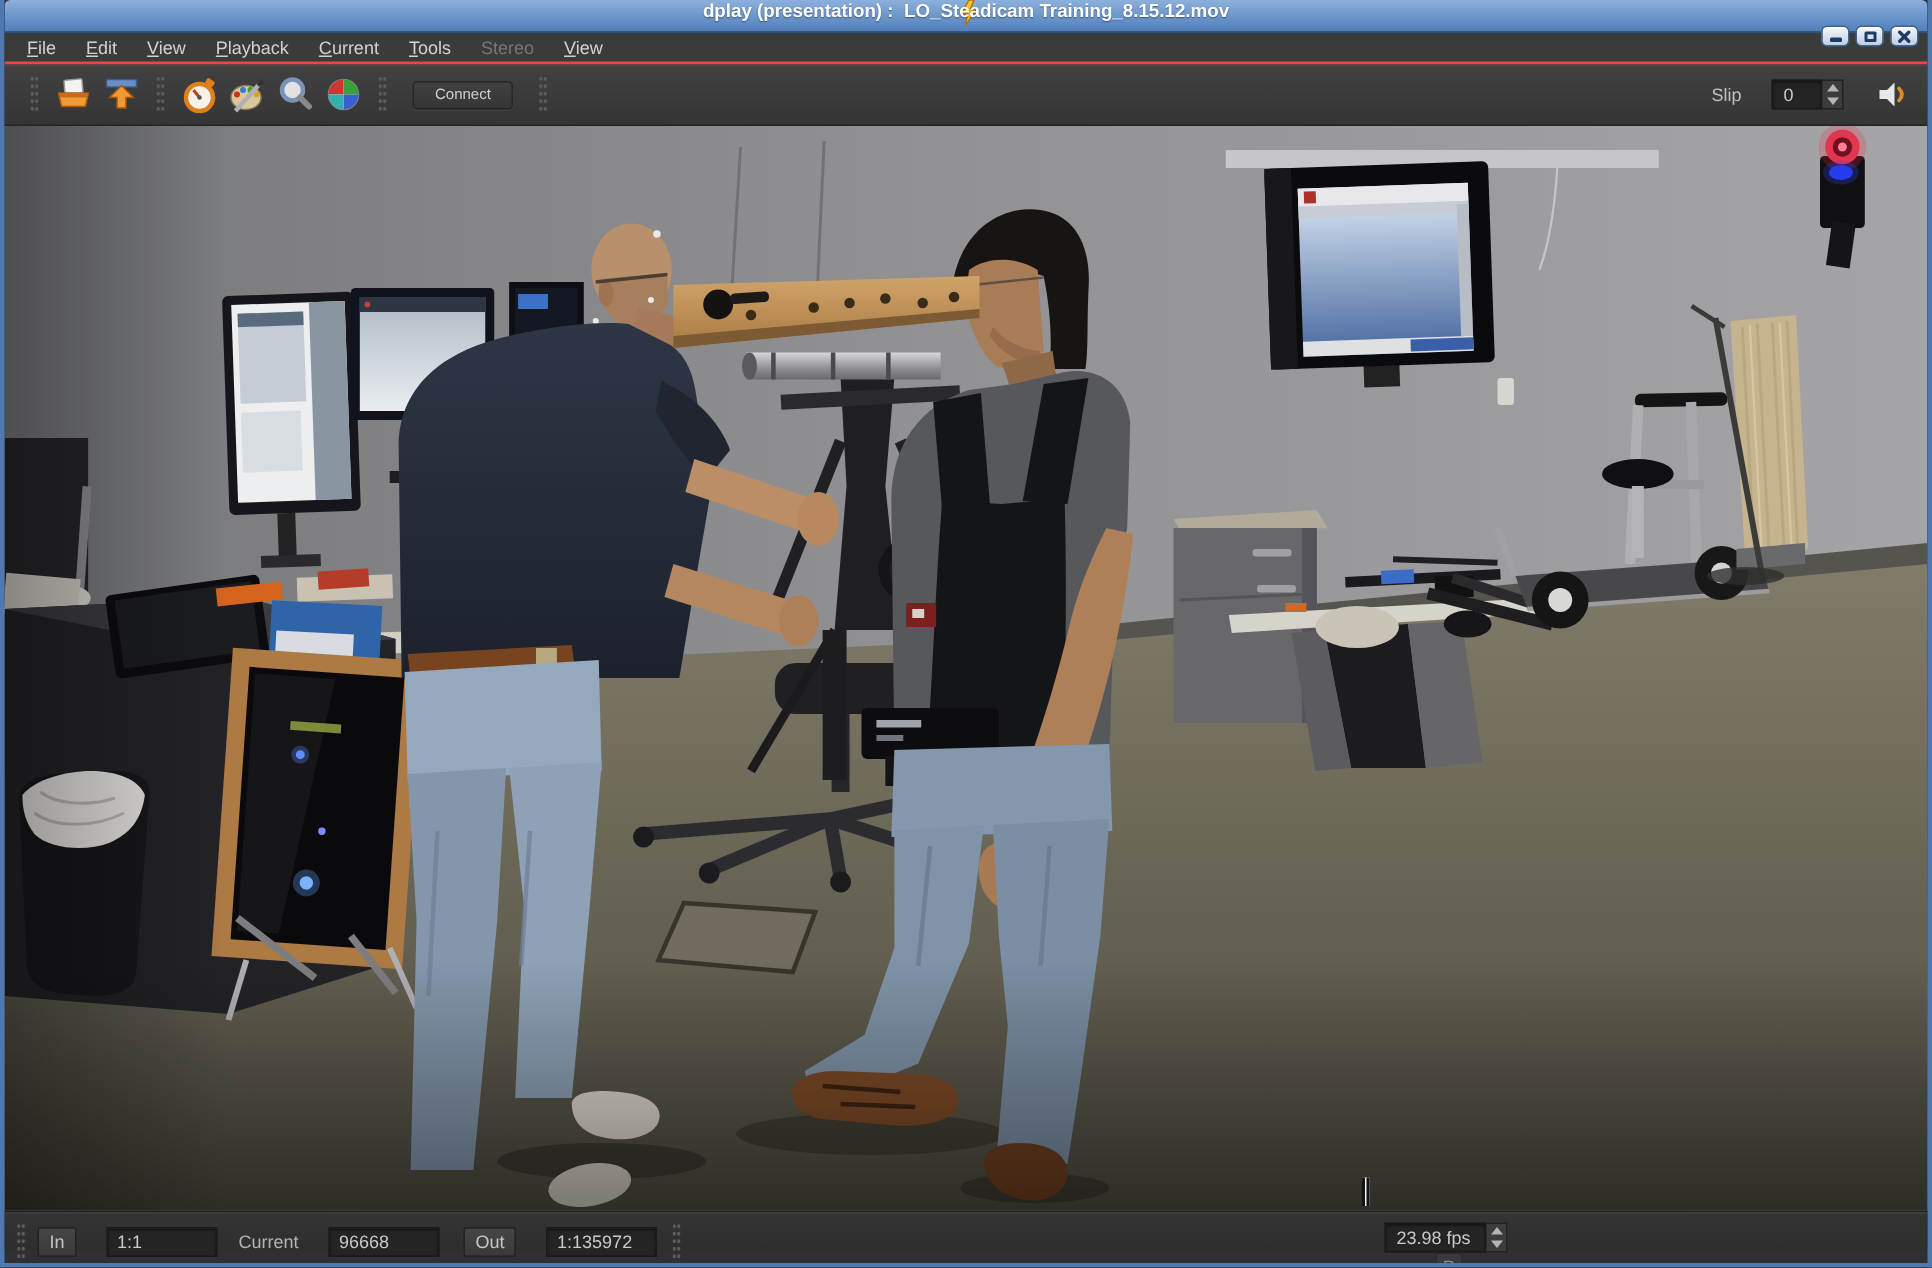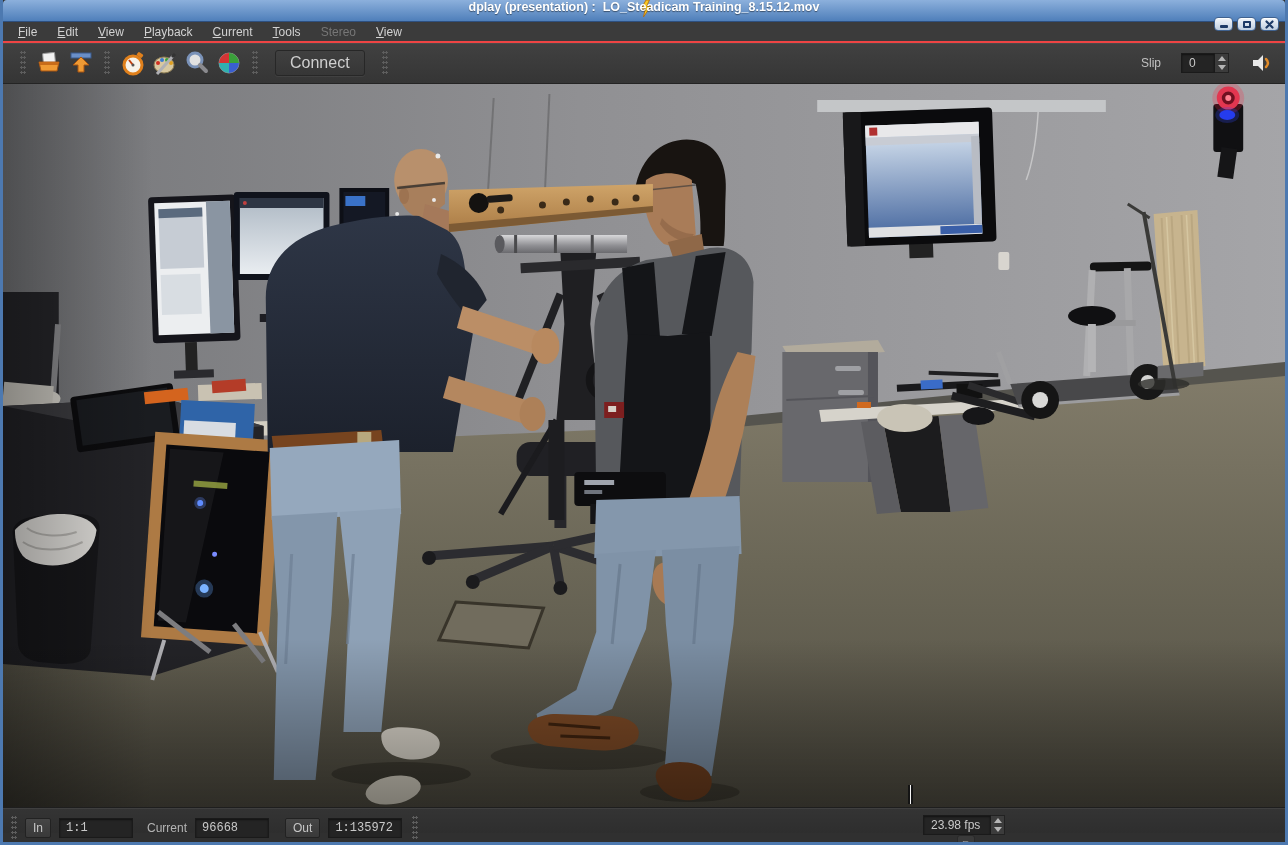--- a/index.html
+++ b/index.html
@@ -30,21 +30,21 @@
   .menu-item::first-letter{text-decoration:underline;}
   .menu-item.disabled{color:var(--disabled_text,#767676);}
   .menu-item.disabled::first-letter{text-decoration:none;}
 
   
   .toolbar{height:41px;background:linear-gradient(#414141,#353535);display:flex;align-items:center;
     padding:0 10px;border-bottom:1px solid #242424;box-shadow:inset 0 1px 0 #4a4a4a;}
   .grip{width:6px;height:26px;margin:0 7px;
     background-image:radial-gradient(circle,#5e5e5e 1px,rgba(0,0,0,0) 1.3px);background-size:3px 5px;}
   .tbtn{width:32px;height:30px;display:flex;align-items:center;justify-content:center;cursor:pointer;border-radius:3px;}
-  .connect-btn{margin:0 10px;padding:3px 14px;font-size:16px;color:#cfcfcf;cursor:pointer;
+  .connect-btn{margin:0 10px;padding:3px 14px;font-size:10px;color:#cfcfcf;cursor:pointer;
     background:linear-gradient(#404040,#363636);border:1px solid #272727;border-radius:3px;
     box-shadow:0 1px 0 rgba(255,255,255,.05);}
   .tb-right{margin-left:auto;display:flex;align-items:center;gap:20px;}
   .slip-label{color:#c0c0c0;font-size:12px;}
   .spinbox{display:flex;align-items:stretch;height:20px;}
   .spin-val{width:34px;background:var(--field_bg,#242424);border:1px solid #1a1a1a;color:var(--field_text,#c9c9c9);
     font-size:12px;display:flex;align-items:center;padding-left:7px;box-shadow:inset 0 1px 2px rgba(0,0,0,.5);}
   .spin-arrows{width:14px;background:#3c3c3c;border:1px solid #222;border-left:none;display:flex;
     flex-direction:column;align-items:center;justify-content:space-around;cursor:pointer;}
   .arr-up{width:0;height:0;border-left:4px solid transparent;border-right:4px solid transparent;border-bottom:5px solid #b5b5b5;}
@@ -65,21 +65,21 @@
   .bbtn{height:20px;padding:0 7px;display:flex;align-items:center;font-size:12px;color:#c6c6c6;cursor:pointer;
     background:linear-gradient(#464646,#393939);border:1px solid #222;border-radius:2px;}
   .bfield{height:20px;display:flex;align-items:center;padding-left:6px;font-size:12px;color:var(--field_text,#c9c9c9);
     background:var(--field_bg,#242424);border:1px solid #1a1a1a;box-shadow:inset 0 1px 2px rgba(0,0,0,.5);}
   .w74{width:74px;} .w68{width:68px;}
   .bb-label{color:#b4b4b4;font-size:12px;}
   .r-btn{width:18px;height:20px;margin-left:4px;display:flex;align-items:center;justify-content:center;
     font-size:11px;color:#8e8e8e;background:#3a3a3a;border:1px solid #292929;border-radius:3px;cursor:pointer;}
   .titn{display:flex;align-items:center;justify-content:center;cursor:pointer;margin-left:9px;}
   .vsep{width:2px;height:24px;background:#202020;box-shadow:1px 0 0 #454545;margin:0 4px 0 12px;}
-  .ml4{margin-left:8px;font-family:Liberation Mono, monospace;} .ml8{margin-left:8px;} .ml14{margin-left:14px;} .ml16{margin-left:16px;} .ml10{margin-left:10px;} .ml18{margin-left:18px;}
+  .ml4{margin-left:20px;} .ml8{margin-left:8px;} .ml14{margin-left:14px;} .ml16{margin-left:16px;} .ml10{margin-left:10px;} .ml18{margin-left:18px;}
 </style>
 </head>
 <body>
 
 <div class="window">
 
   <div class="titlebar">
     <span class="app-icon">
       <svg width="16" height="17" viewBox="0 0 18 20">
           <polygon points="9,0 3,11 8,11 6,20 15,7 10,7 13,0" fill="#f8c820" stroke="#b06a10" stroke-width="1"></polygon>

